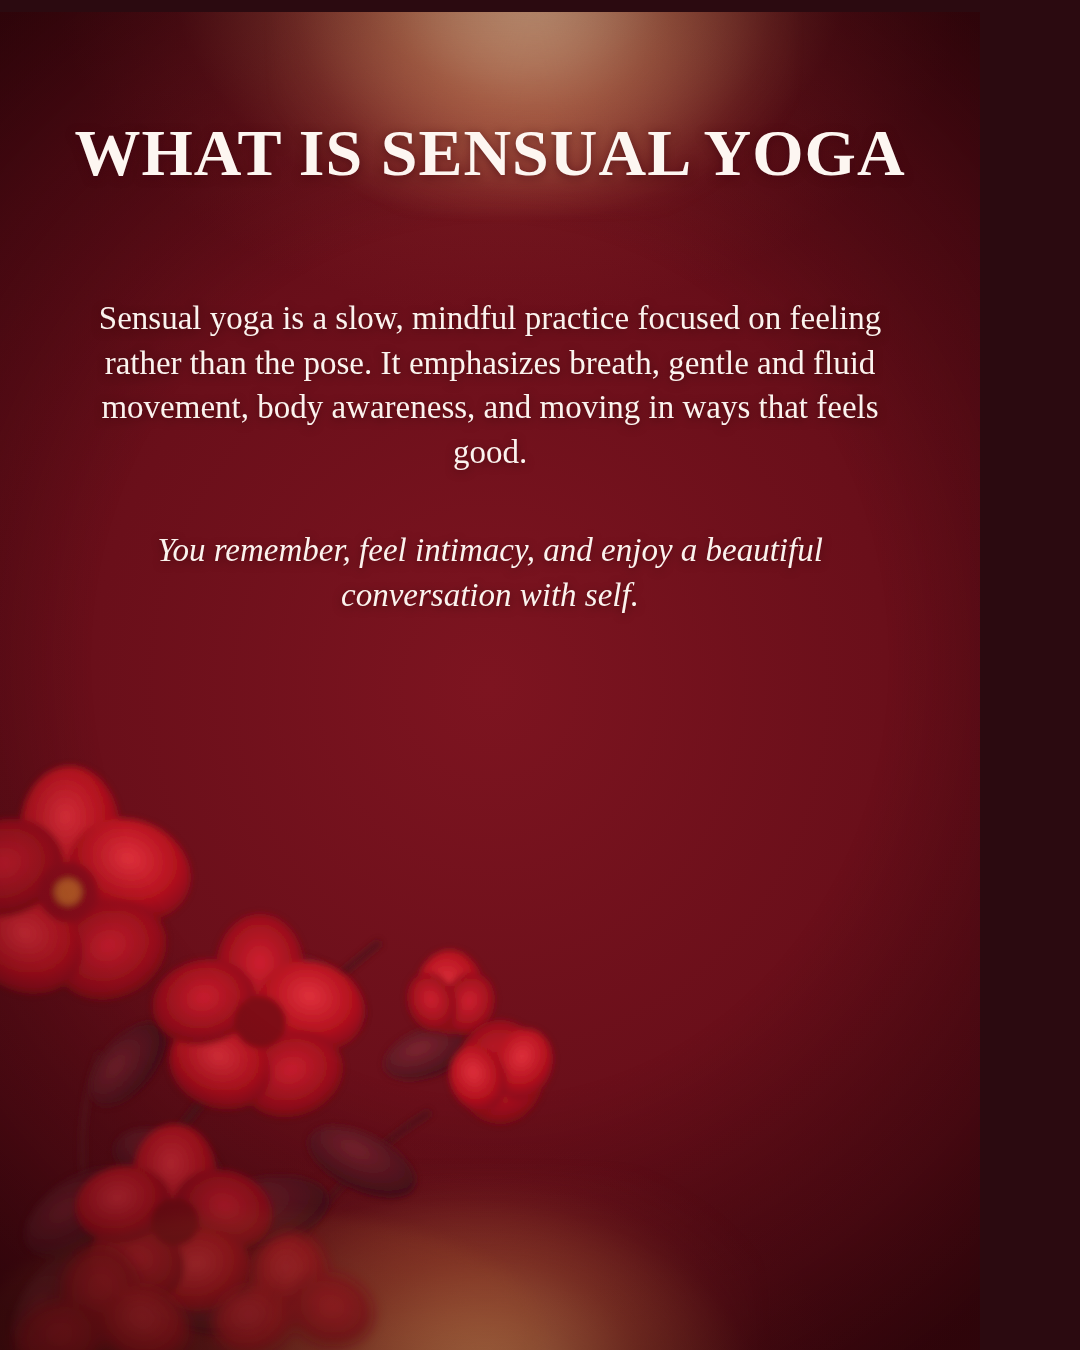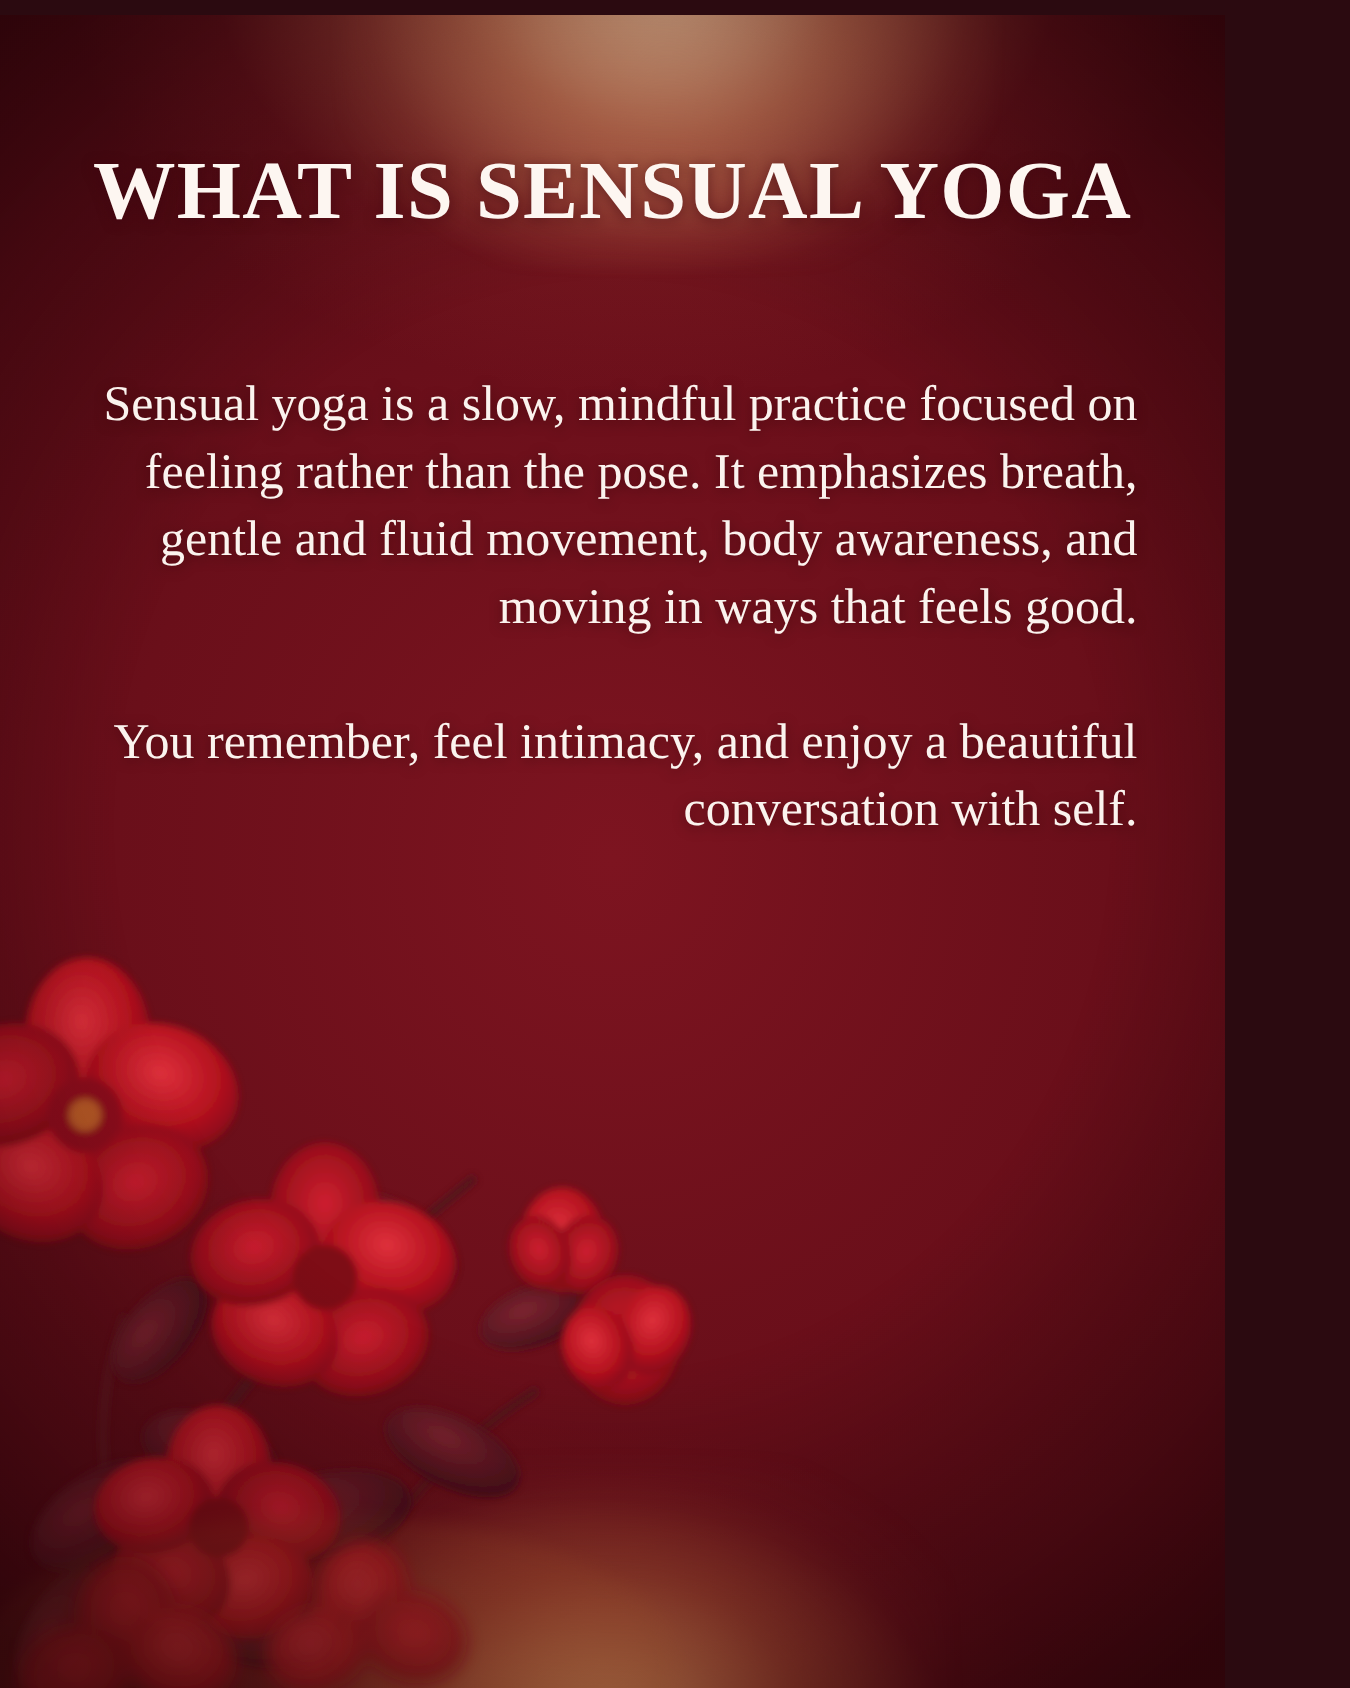--- a/index.html
+++ b/index.html
@@ -76,28 +76,28 @@
     font-size: 66px;
     letter-spacing: 1px;
     line-height: 1;
     text-align: center;
     white-space: nowrap;
     text-shadow: 0 2px 10px rgba(60,6,14,0.55);
   }
   .body-block {
     margin-top: 66px;
     width: 840px;
-    text-align: right;
+    text-align: center;
     color: #fbf3ee;
-    font-size: 40px;
+    font-size: 33px;
     line-height: 1.35;
     text-shadow: 0 2px 9px rgba(55,5,12,0.55);
   }
   .para { margin: 0 0 54px 0; }
-  .para:last-child { margin-bottom: 0; }
+  .para:last-child { margin-bottom: 0; font-style: italic; }
   .para.p2 { margin-bottom: 56px; }
 </style>
 </head>
 <body>
 
 <div class="canvas">
 
   <div class="bg-base"></div>
   <div class="bg-glow-top"></div>
   <div class="bg-glow-bottom"></div>

